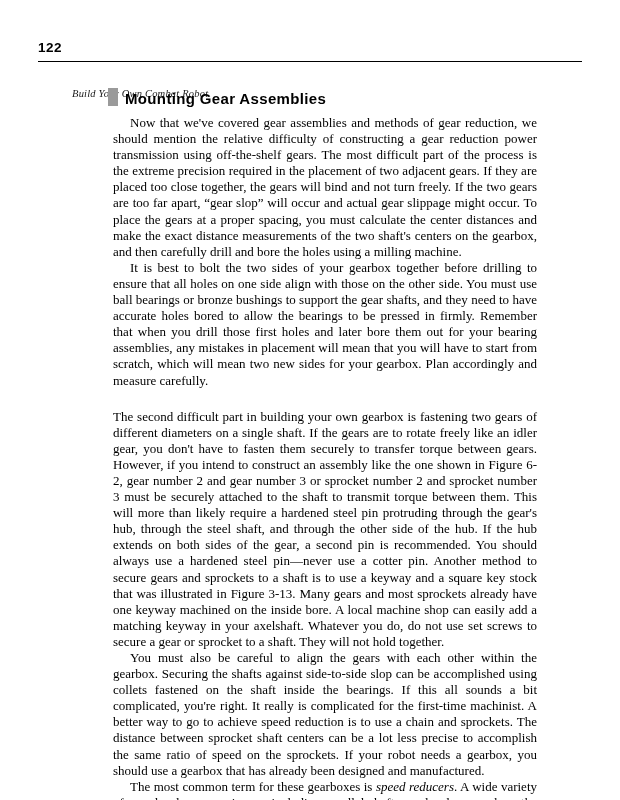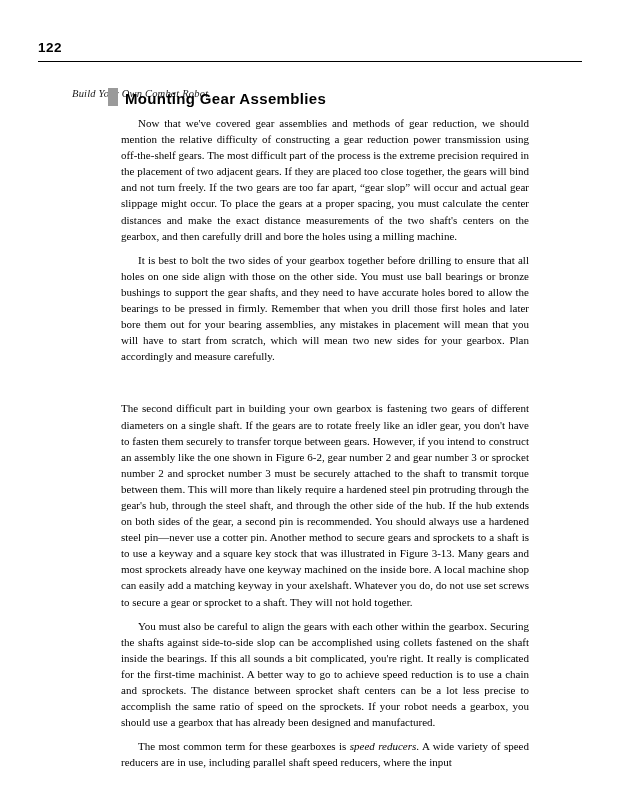--- a/index.html
+++ b/index.html
@@ -82,22 +82,22 @@
     left: 12px;
     top: 2px;
     font-family: "Liberation Sans", sans-serif;
     font-weight: bold;
     font-size: 15px;
     letter-spacing: 0.35px;
     color: #000;
   }
 
   p.body {
-    margin: 8px;
-    font-size: 11px;
+    margin: 0;
+    font-size: 13px;
     line-height: 16.1px;
     text-align: justify;
     text-justify: inter-word;
     hyphens: manual;
   }
   p.indent {
     text-indent: 17px;
   }
   .section-gap { height: 20px; }
   i { font-style: italic; }

